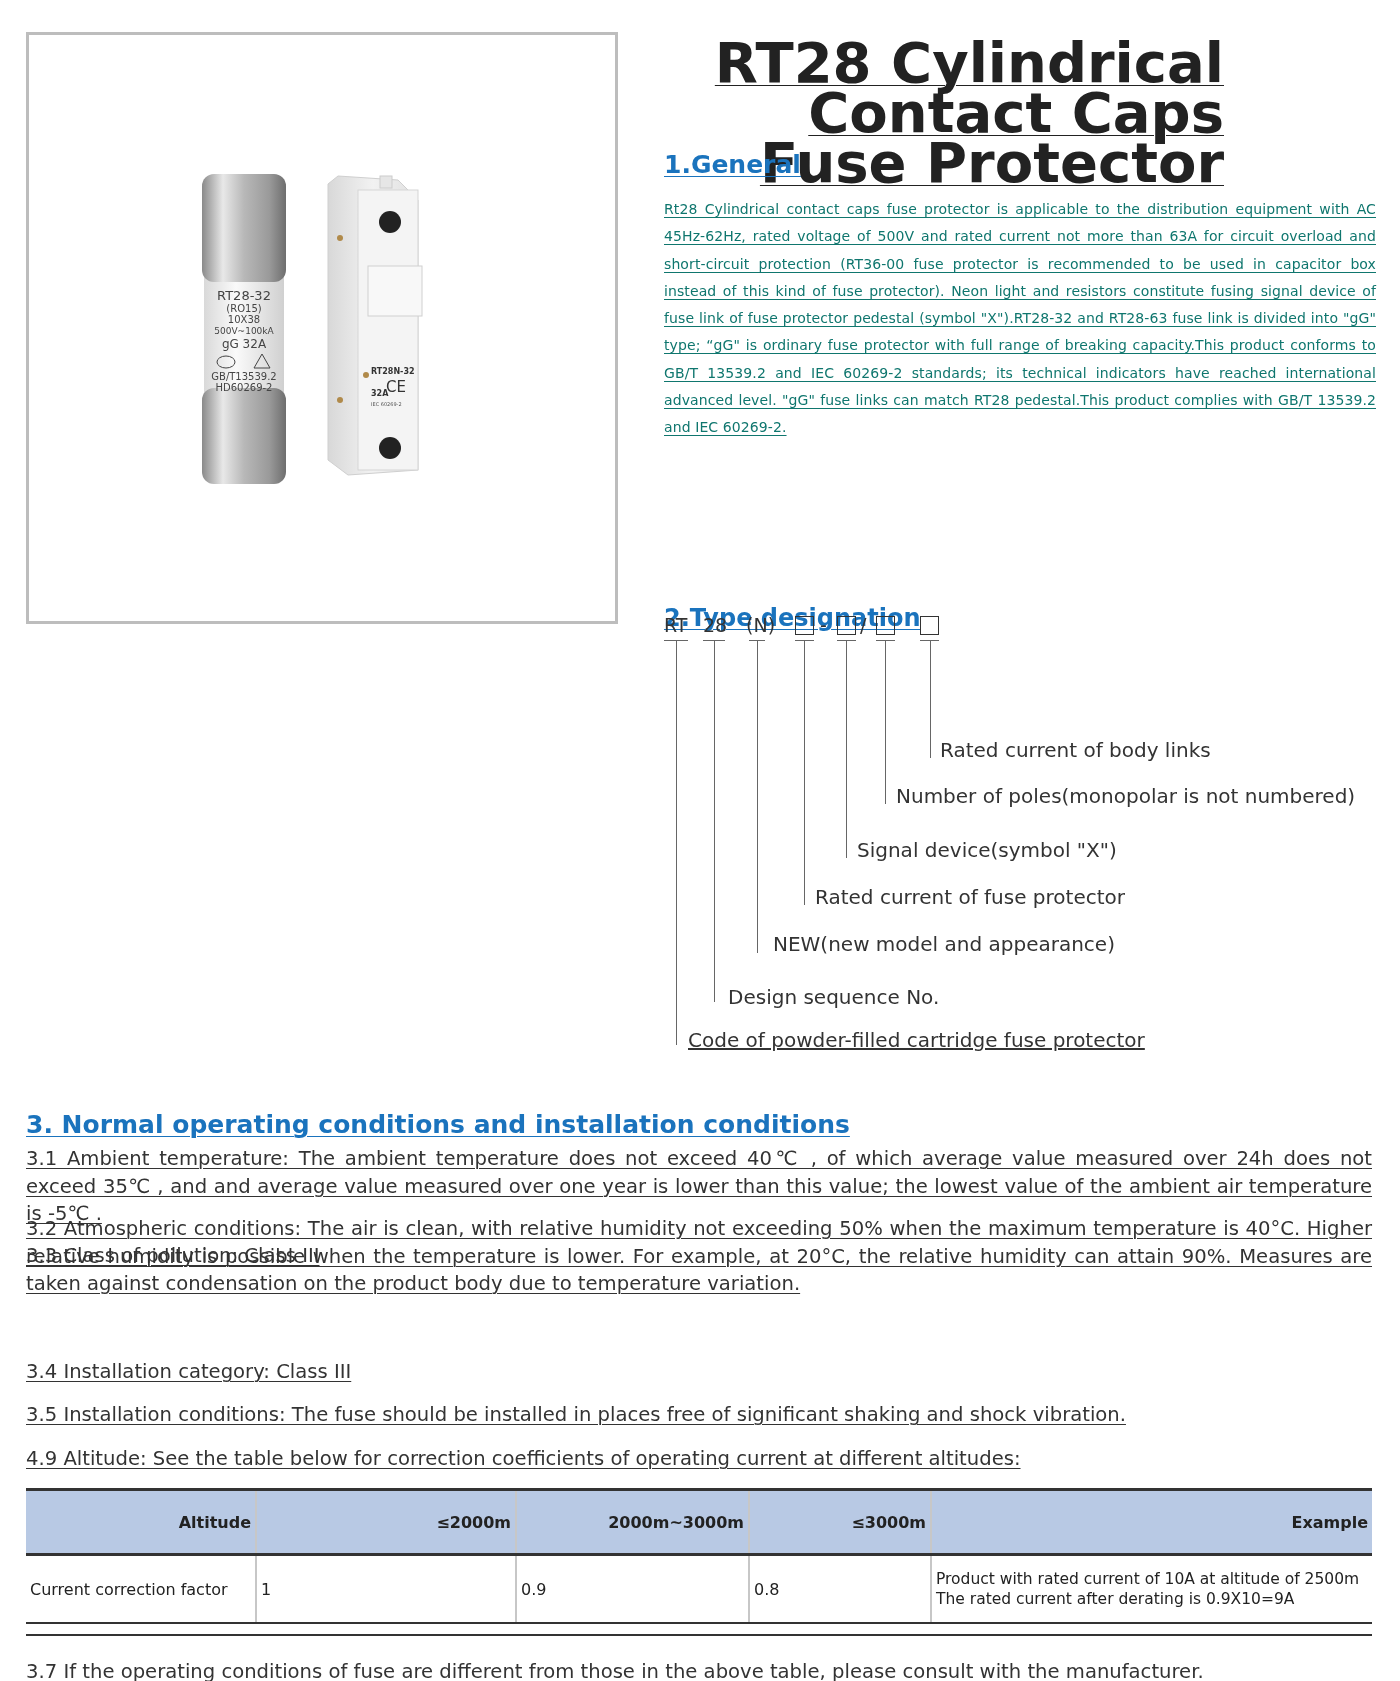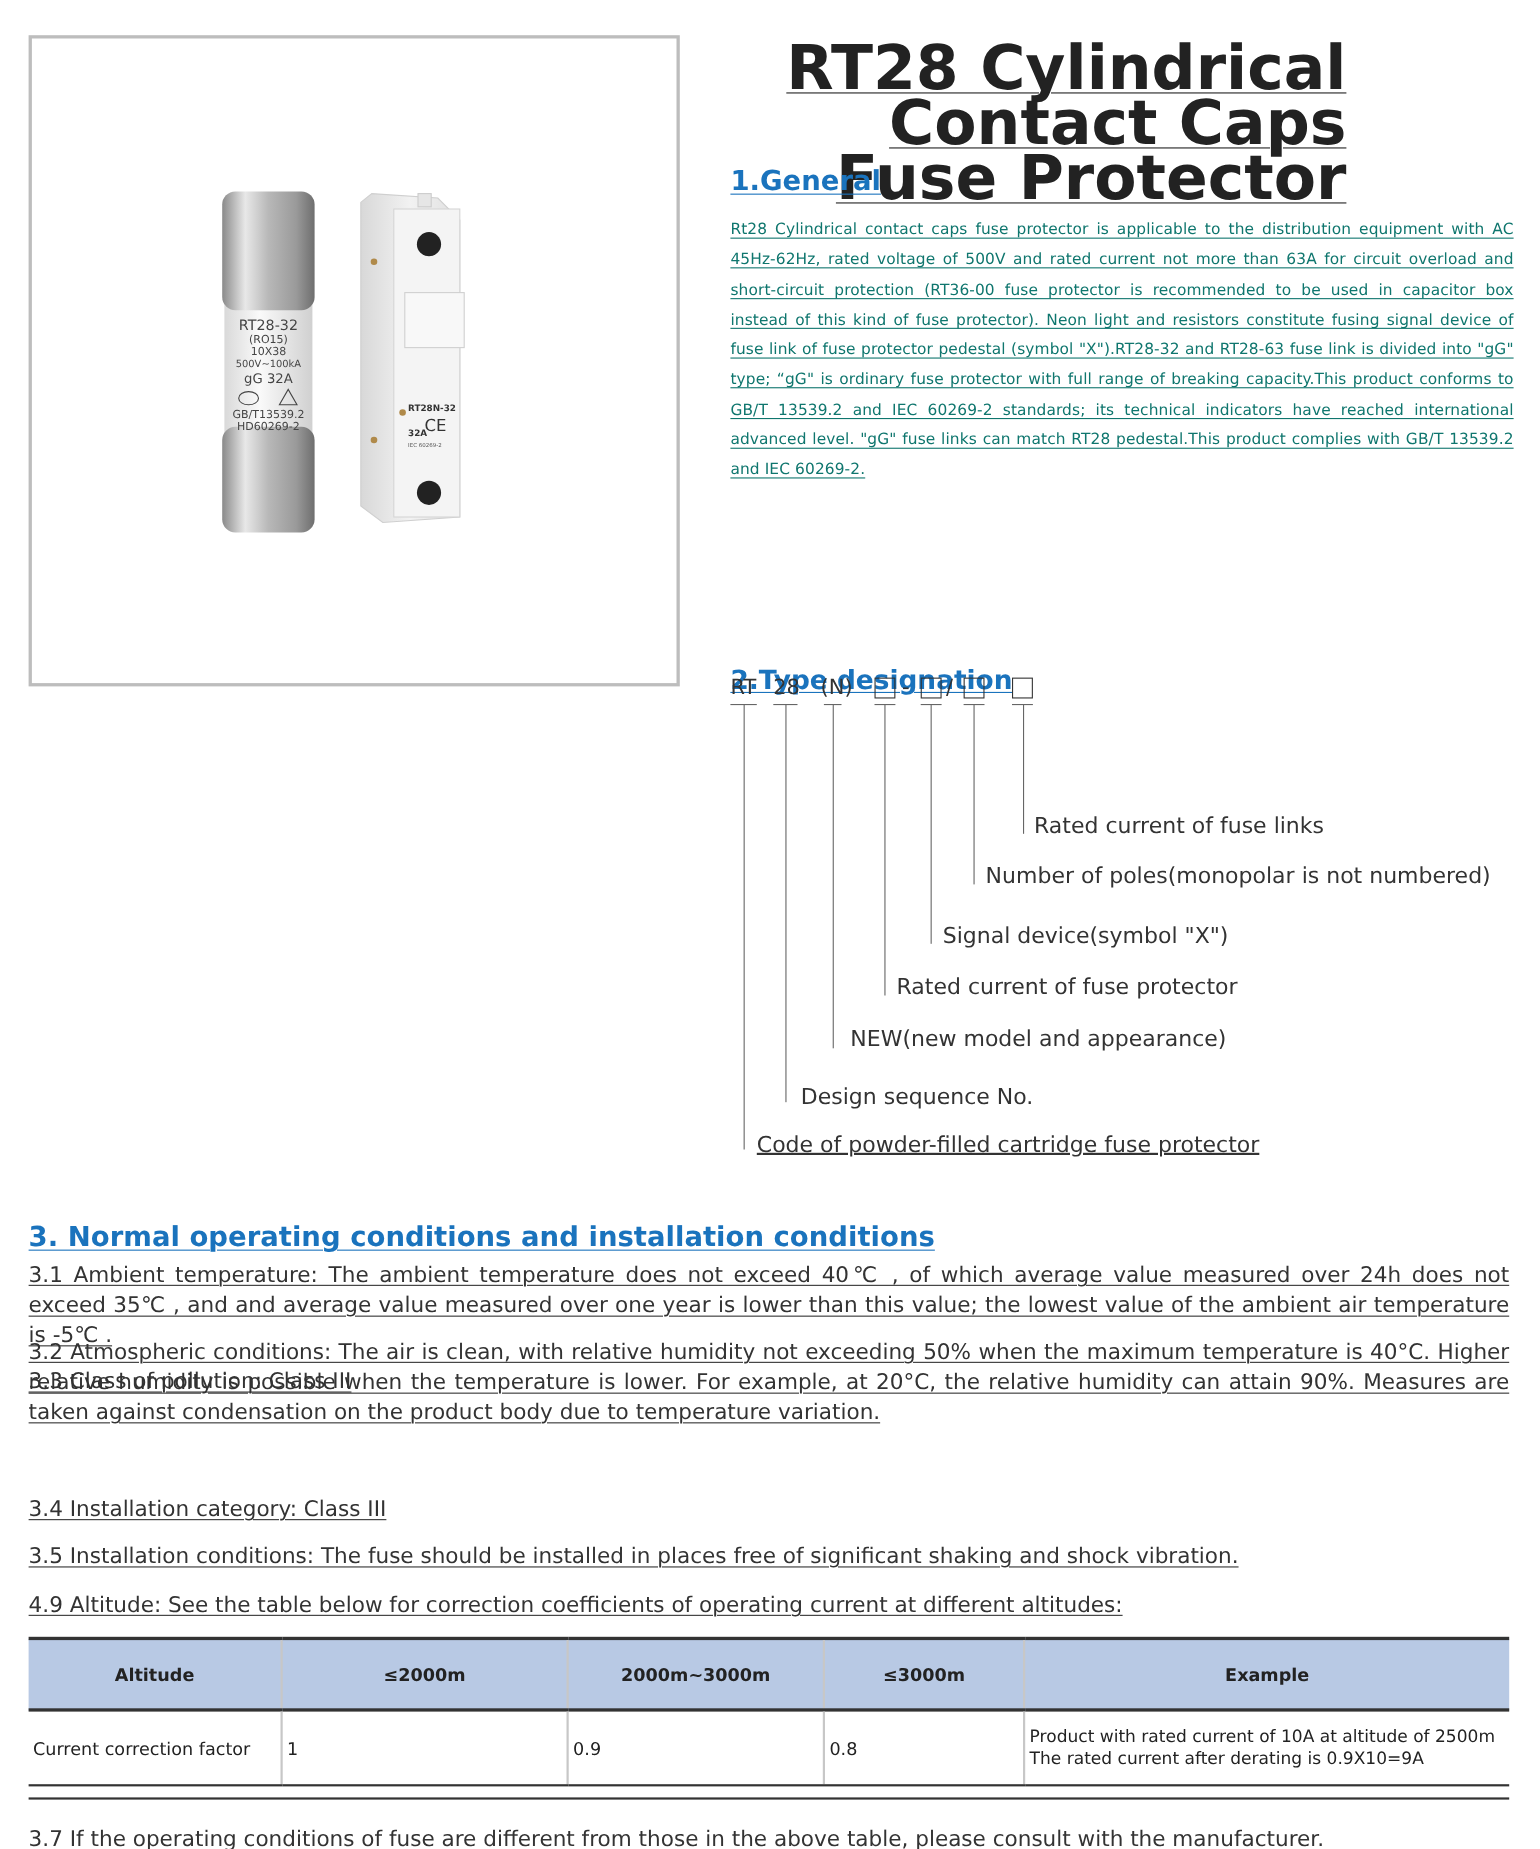--- a/index.html
+++ b/index.html
@@ -22,21 +22,21 @@
   .code { font-size: 19px; color: #333; top: 614px; }
   .box { width: 19px; height: 19px; border: 1.5px solid #333; box-sizing: border-box; }
   .vline { width: 1px; background: #666; }
   .tick { height: 1px; background: #666; }
   .lbl { font-size: 20px; color: #333; white-space: nowrap; }
 
   #h-sec3 { left: 26px; top: 1110px; font-size: 25px; text-align: center; }
   .p3 { left: 26px; width: 1346px; font-size: 19.6px; line-height: 27.5px; color: #333; text-align: justify; }
 
   table#alt { position: absolute; left: 26px; top: 1488px; width: 1346px; border-collapse: collapse; font-size: 16px; }
-  #alt th { background: #b8c9e4; height: 62px; text-align: center; padding: 0 4px; font-weight: bold; border-left: 2px solid #c7c7c7; border-top: 3px solid #333; border-bottom: 3px solid #333; color: #222; }
+  #alt th { background: #b8c9e4; height: 62px; text-align: right; padding: 0 4px; font-weight: bold; border-left: 2px solid #c7c7c7; border-top: 3px solid #333; border-bottom: 3px solid #333; color: #222; }
   #alt td { height: 66px; padding: 0 4px; border-left: 2px solid #c7c7c7; border-bottom: 2px solid #333; color: #222; }
   #alt th:first-child, #alt td:first-child { border-left: none; }
   #alt td.ex { font-size: 15.5px; line-height: 20px; }
   #rule2 { left: 26px; top: 1634px; width: 1346px; height: 2px; background: #333; }
 </style>
 </head>
 <body>
 
 <div id="img-frame" class="abs"></div>
 <div id="img-area" class="abs">
@@ -121,21 +121,21 @@
   <div class="abs tick" style="left:920px; top:640px; width:19px;"></div>
 
   <div class="abs vline" style="left:676px; top:640px; height:405px;"></div>
   <div class="abs vline" style="left:714px; top:640px; height:362px;"></div>
   <div class="abs vline" style="left:757px; top:640px; height:313px;"></div>
   <div class="abs vline" style="left:804px; top:640px; height:265px;"></div>
   <div class="abs vline" style="left:846px; top:640px; height:218px;"></div>
   <div class="abs vline" style="left:885px; top:640px; height:164px;"></div>
   <div class="abs vline" style="left:930px; top:640px; height:118px;"></div>
 
-  <span class="abs lbl" style="left:940px; top:738px;">Rated current of fuse links</span>
+  <span class="abs lbl" style="left:940px; top:738px;">Rated current of body links</span>
   <span class="abs lbl" style="left:896px; top:784px;">Number of poles(monopolar is not numbered)</span>
   <span class="abs lbl" style="left:857px; top:838px;">Signal device(symbol "X")</span>
   <span class="abs lbl" style="left:815px; top:885px;">Rated current of fuse protector</span>
   <span class="abs lbl" style="left:773px; top:932px;">NEW(new model and appearance)</span>
   <span class="abs lbl" style="left:728px; top:985px;">Design sequence No.</span>
   <span class="abs lbl" style="left:688px; top:1028px;text-decoration:underline;">Code of powder-filled cartridge fuse protector</span>
 </div>
 
 <div id="h-sec3" class="abs h-blue u">3. Normal operating conditions and installation conditions</div>
 <div class="abs p3 u" style="top:1145px;">3.1 Ambient temperature: The ambient temperature does not exceed 40℃ , of which average value measured over 24h does not exceed 35℃ , and and average value measured over one year is lower than this value; the lowest value of the ambient air temperature is -5℃ .</div>

